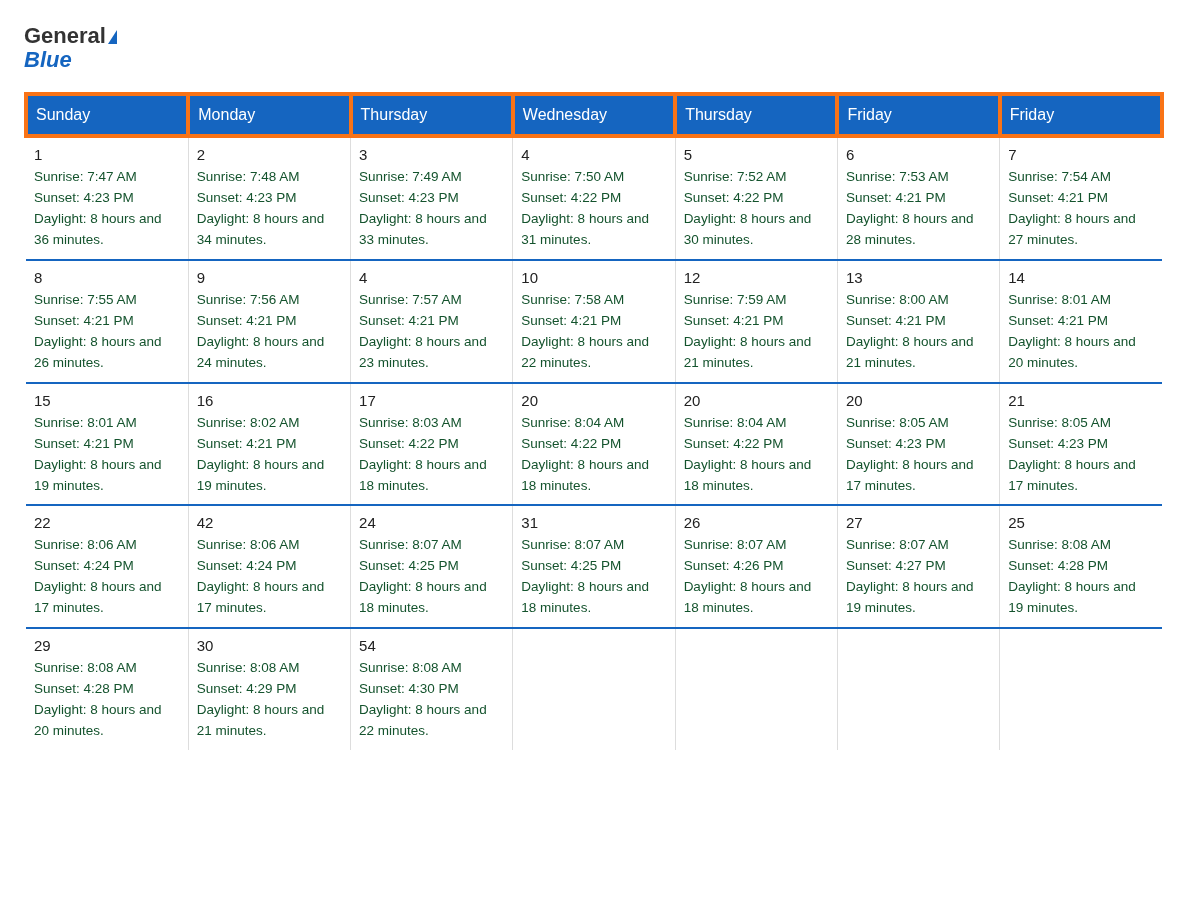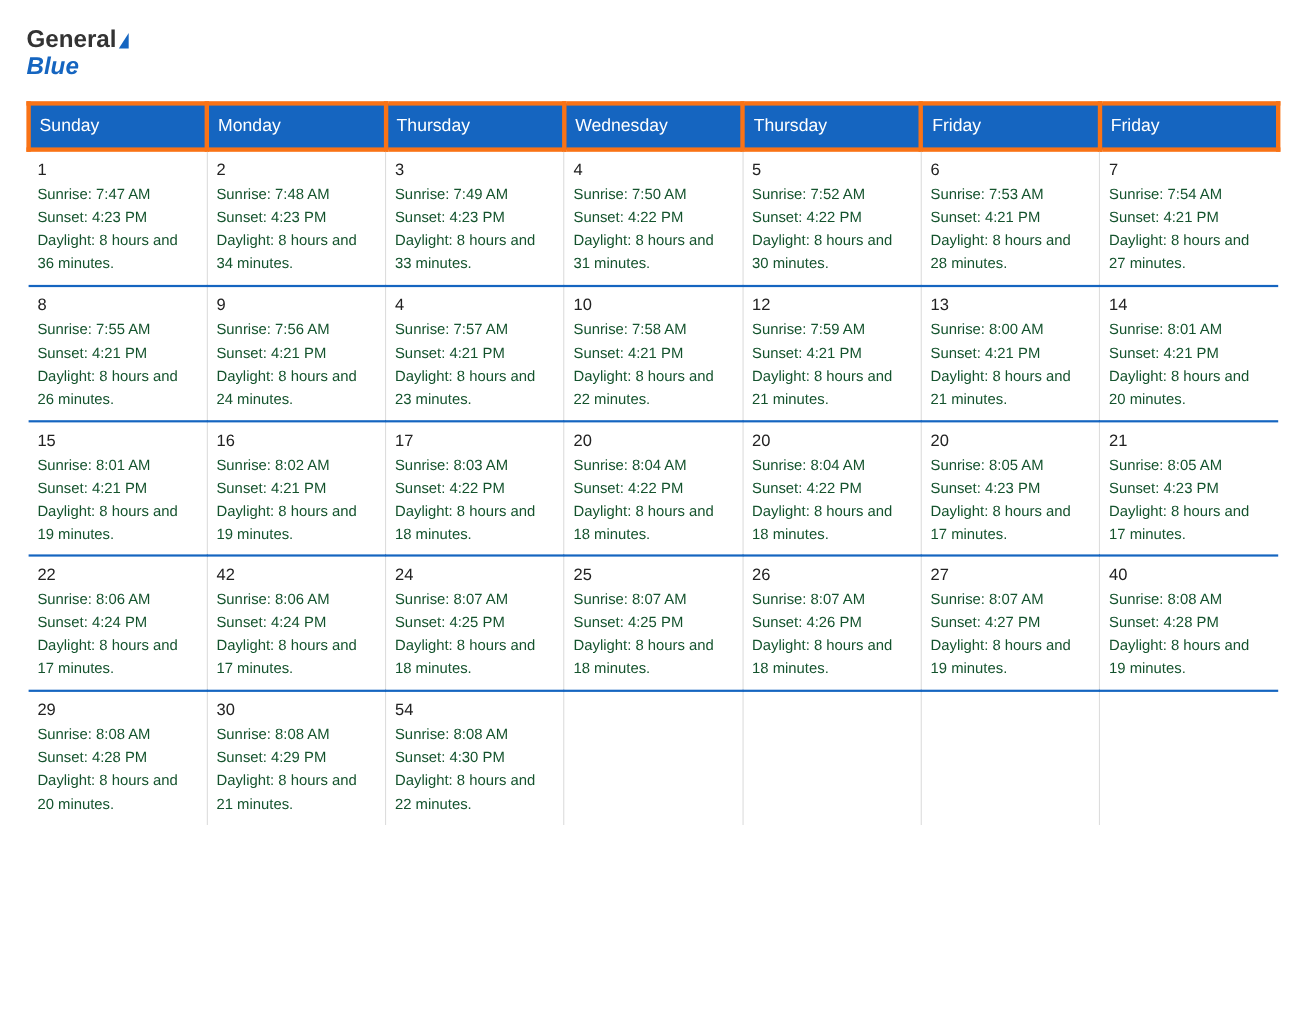--- a/index.html
+++ b/index.html
@@ -219,33 +219,33 @@
         </td>
         <td>
           <span class="day-num">42</span>
 <div class="day-info">Sunrise: 8:06 AM<br>Sunset: 4:24 PM<br>Daylight: 8 hours and 17 minutes.</div>
         </td>
         <td>
           <span class="day-num">24</span>
 <div class="day-info">Sunrise: 8:07 AM<br>Sunset: 4:25 PM<br>Daylight: 8 hours and 18 minutes.</div>
         </td>
         <td>
-          <span class="day-num">25</span>
+          <span class="day-num">31</span>
 <div class="day-info">Sunrise: 8:07 AM<br>Sunset: 4:25 PM<br>Daylight: 8 hours and 18 minutes.</div>
         </td>
         <td>
           <span class="day-num">26</span>
 <div class="day-info">Sunrise: 8:07 AM<br>Sunset: 4:26 PM<br>Daylight: 8 hours and 18 minutes.</div>
         </td>
         <td>
           <span class="day-num">27</span>
 <div class="day-info">Sunrise: 8:07 AM<br>Sunset: 4:27 PM<br>Daylight: 8 hours and 19 minutes.</div>
         </td>
         <td>
-          <span class="day-num">40</span>
+          <span class="day-num">25</span>
 <div class="day-info">Sunrise: 8:08 AM<br>Sunset: 4:28 PM<br>Daylight: 8 hours and 19 minutes.</div>
         </td>
       </tr>
       <tr>
         <td>
           <span class="day-num">29</span>
 <div class="day-info">Sunrise: 8:08 AM<br>Sunset: 4:28 PM<br>Daylight: 8 hours and 20 minutes.</div>
         </td>
         <td>
           <span class="day-num">30</span>

